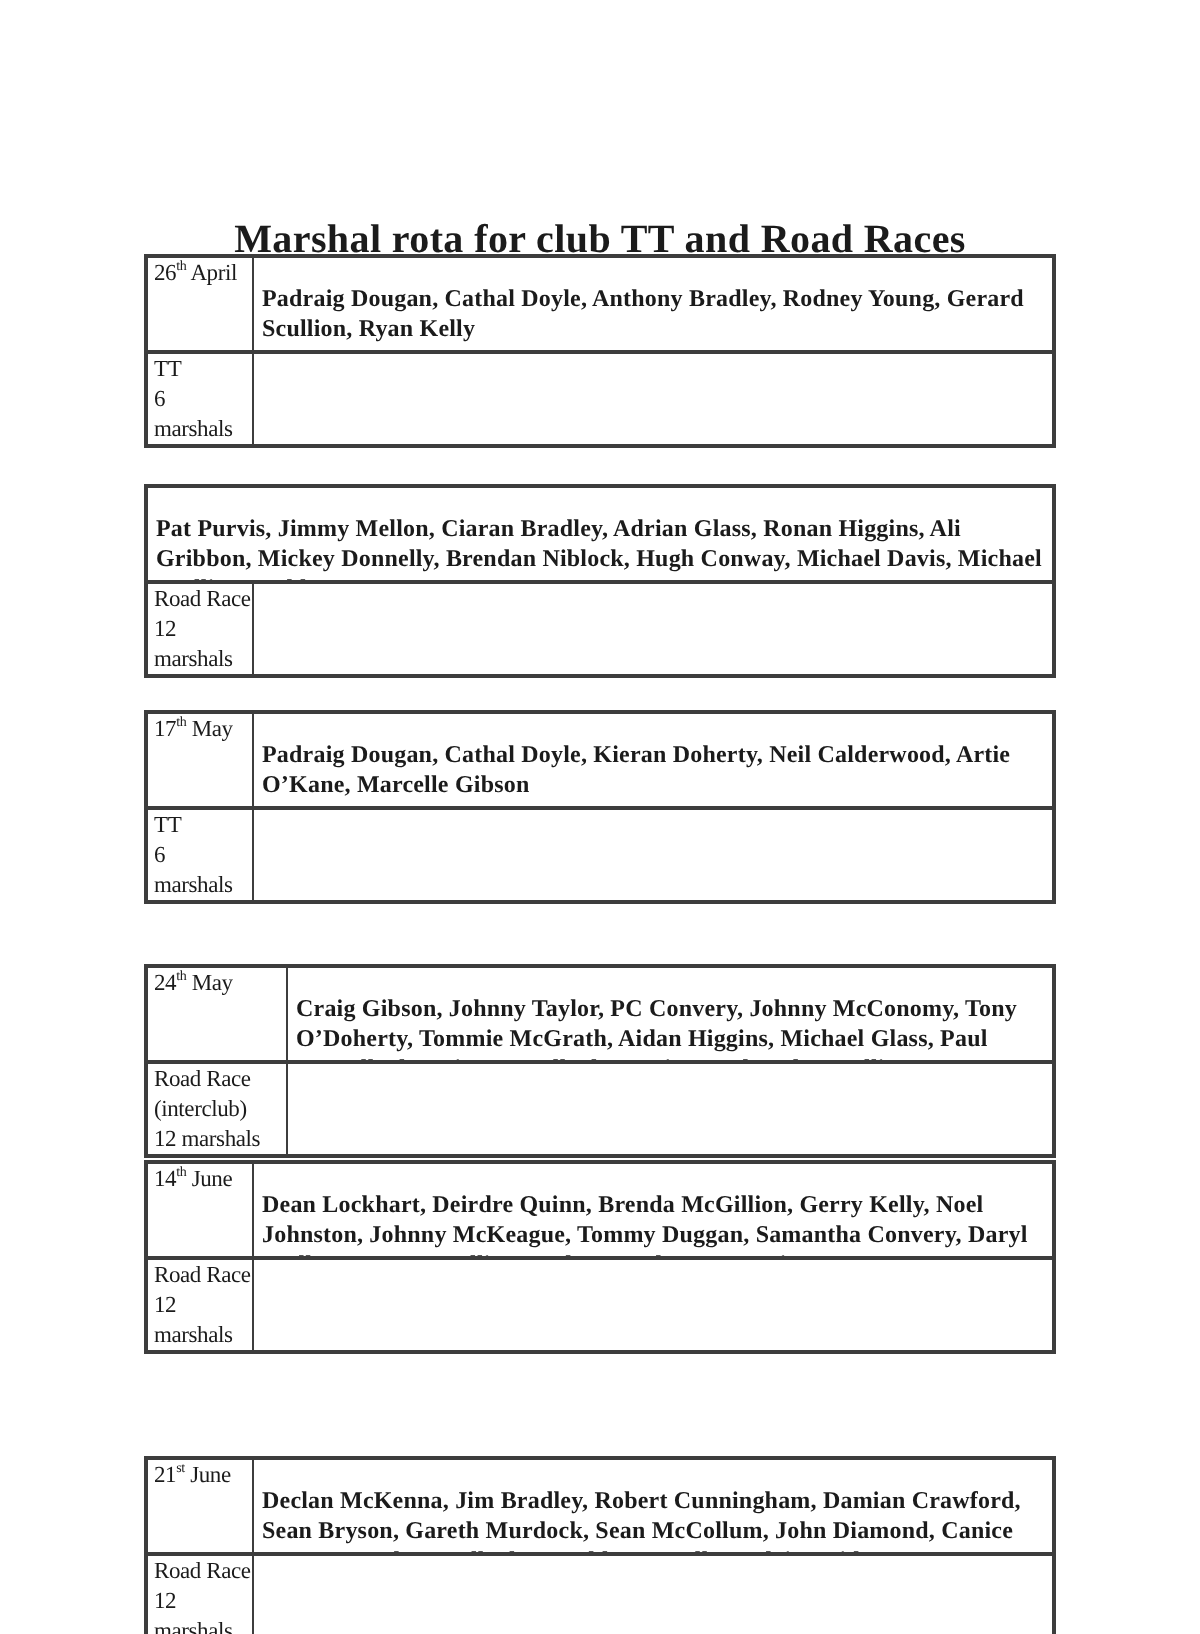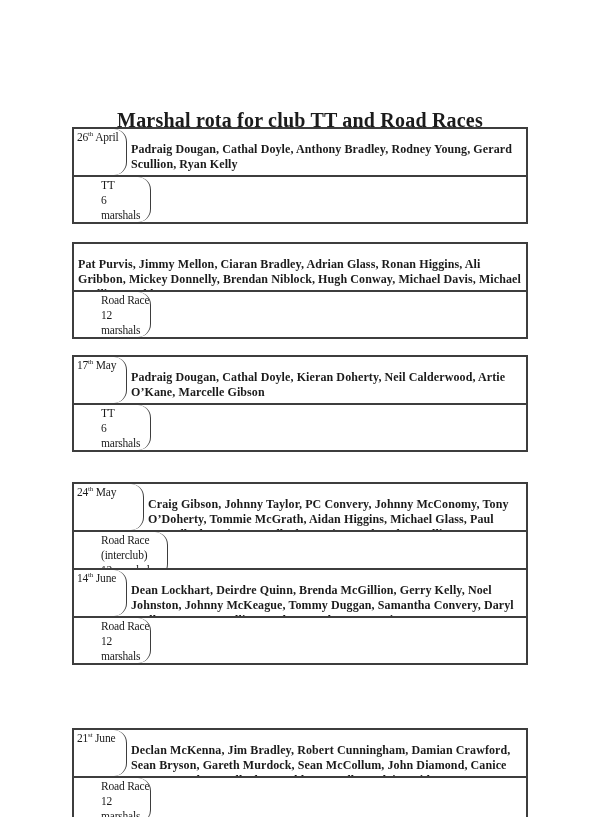--- a/index.html
+++ b/index.html
@@ -31,37 +31,36 @@
     left: 72px;
     width: 456px;
     border: 2px solid #3d3d3d;
     box-sizing: border-box;
     background: #ffffff;
   }
   .t0 { top: 127px; }
   .t1 { top: 242px; }
   .t2 { top: 355px; }
   .t3 { top: 482px; }
-  .t4 { top: 568px; }
+  .t4 { top: 580px; }
   .t5 { top: 728px; }
   .row { display: flex; }
   .row-top {
     height: 46px;
     border-bottom: 2px solid #3d3d3d;
   }
-  .row-bottom { height: 45px; padding-left: 24px; }
+  .row-bottom { height: 45px; }
   .cell { box-sizing: border-box; overflow: hidden; }
   .date-cell, .label-cell {
     flex: 0 0 53px;
     border-right: 1.5px solid #3d3d3d;
     padding: 1px 1px 0 3px;
     font-size: 11.5px;
     line-height: 15px;
     letter-spacing: -0.2px;
-    border-radius: 13px;
   }
   .t3 .date-cell, .t3 .label-cell { flex-basis: 70px; }
   .date-cell { white-space: nowrap; }
   .date-suffix {
     font-size: 7px;
     vertical-align: super;
     line-height: 0;
   }
   .label-cell { white-space: pre; }
   .names-cell {

